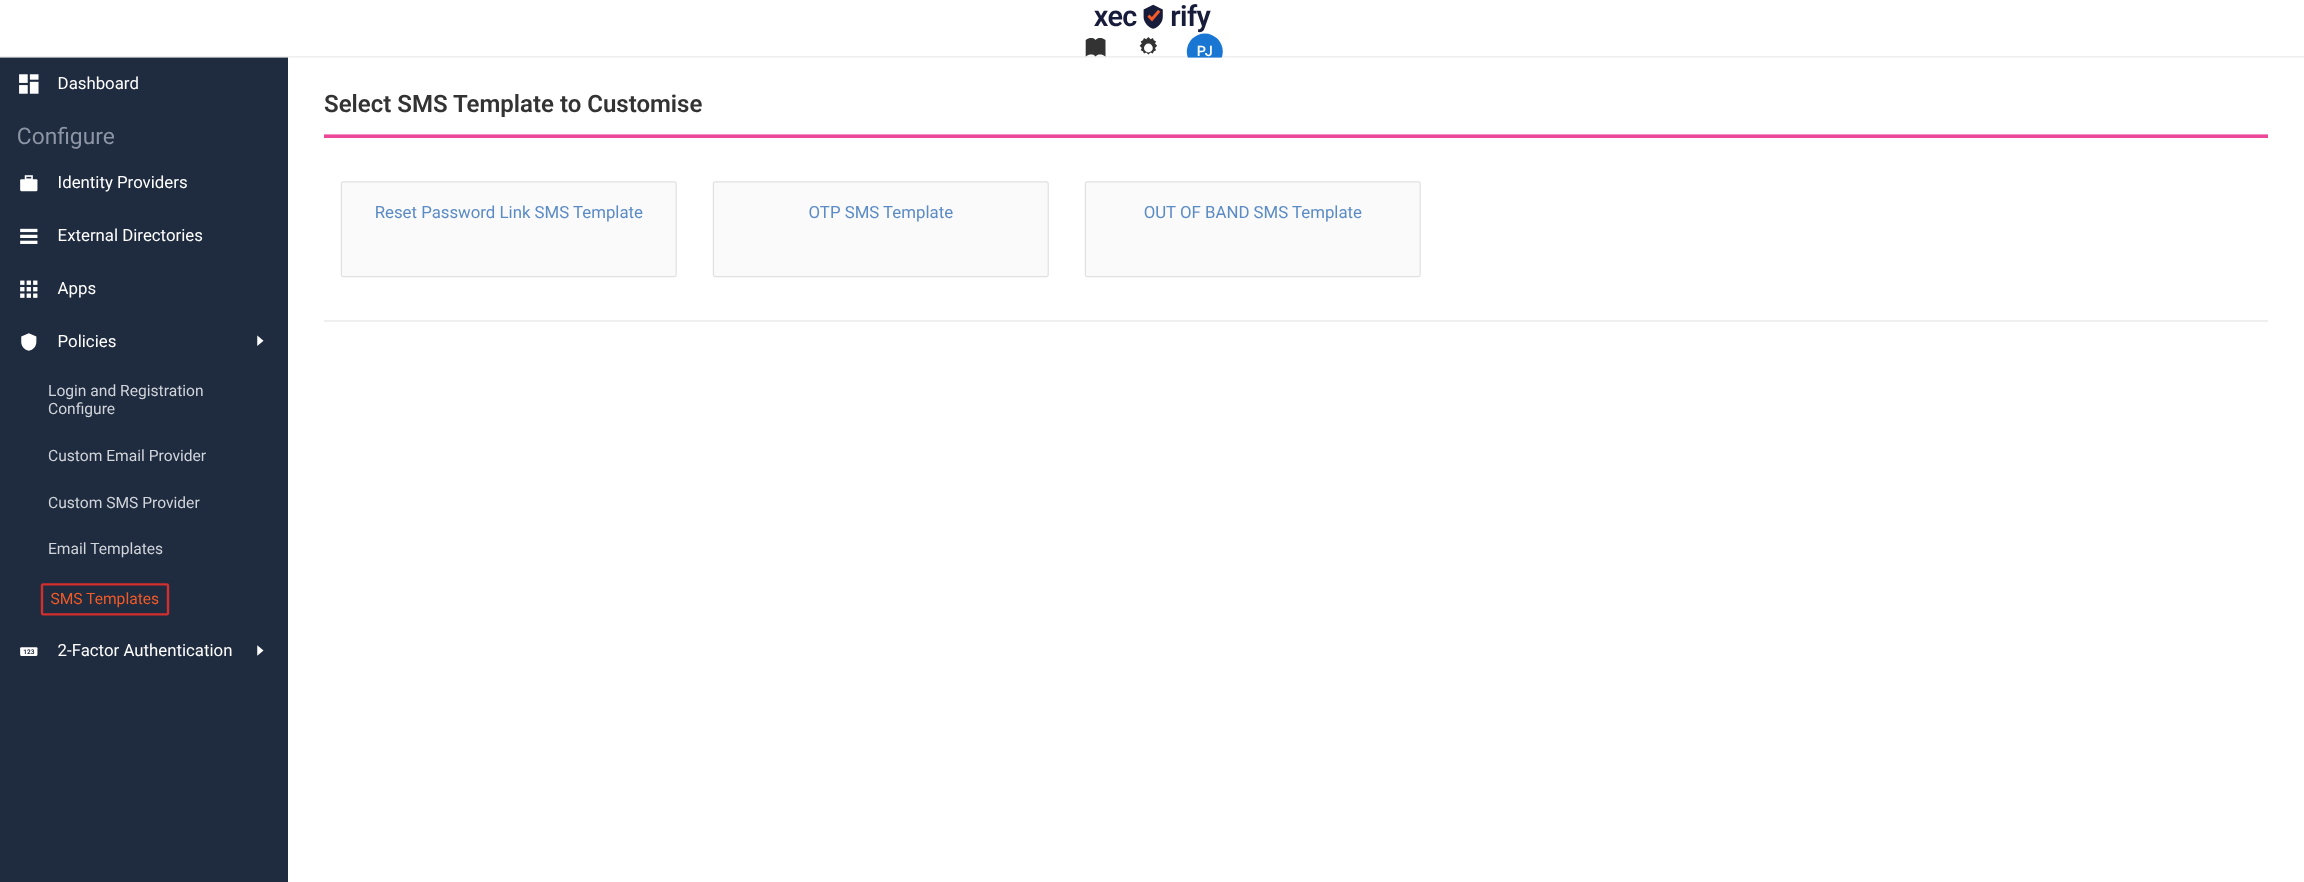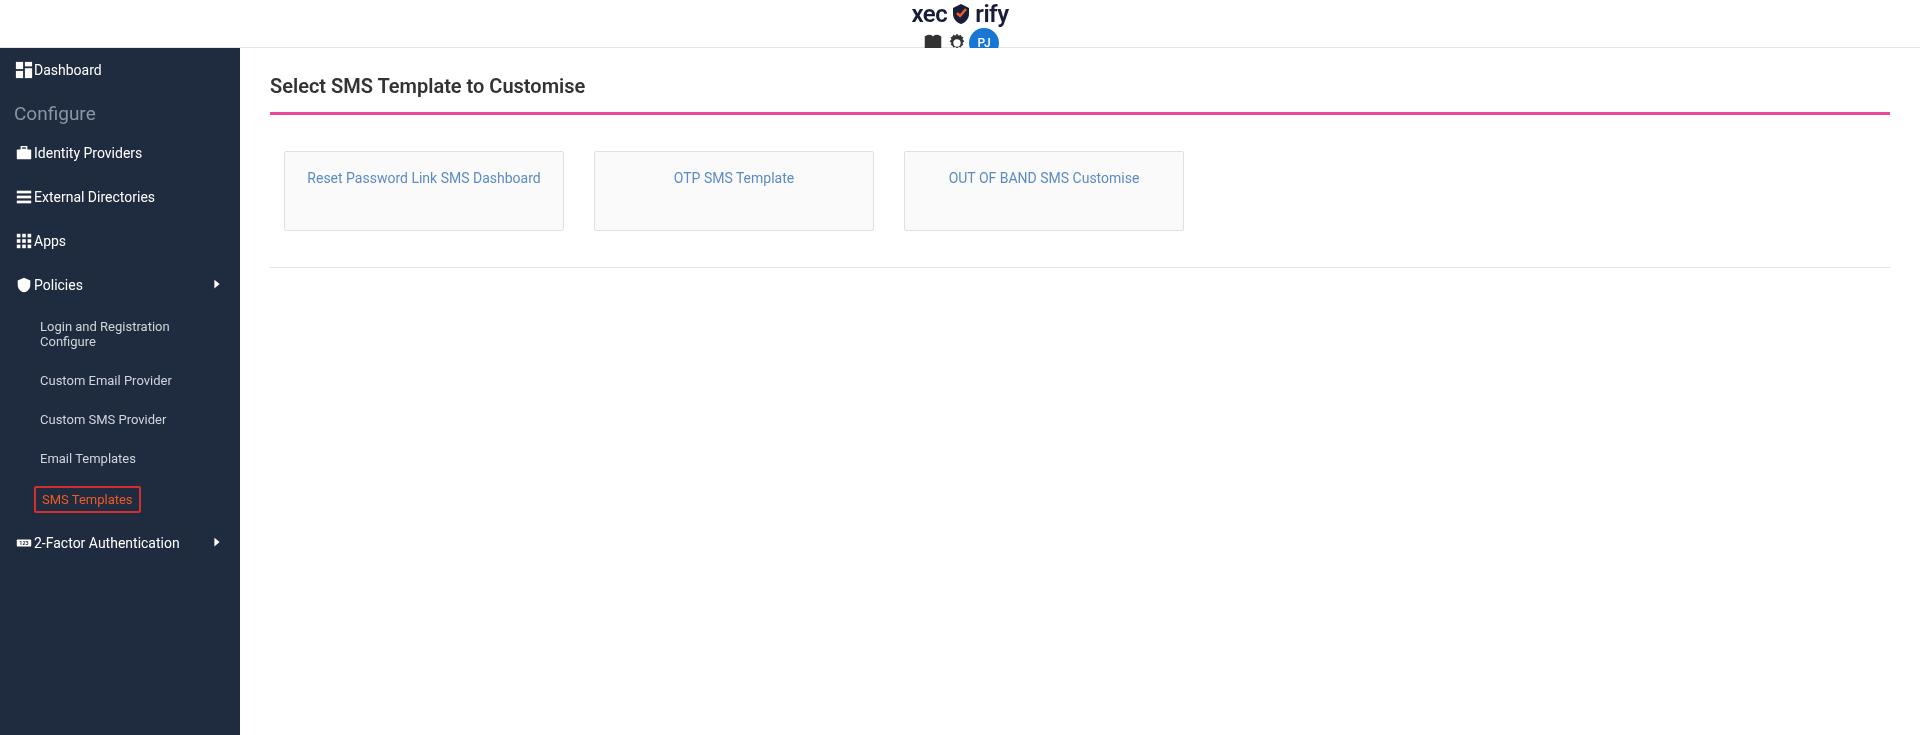--- a/index.html
+++ b/index.html
@@ -34,21 +34,21 @@
     }
     .logo-icon {
       position: relative;
       display: inline-block;
       width: 24px;
       height: 24px;
       margin: 0 2px;
     }
     .header-actions {
       display: flex;
-      align-items: center;
+      gap: 20px;
     }
     .icon-btn {
       width: 24px;
       height: 24px;
       display: flex;
       align-items: center;
       justify-content: center;
       cursor: pointer;
       color: #333;
     }
@@ -82,20 +82,21 @@
     .sidebar::-webkit-scrollbar-thumb {
       background: #555;
     }
     .nav-item {
       display: flex;
       align-items: center;
       padding: 12px 14px;
       color: #fff;
       cursor: pointer;
       font-size: 14px;
+      gap: 14px;
       position: relative;
     }
     .nav-item.active {
       background: #1a2433;
       font-weight: 600;
     }
     .nav-item.active::before {
       content: '';
       position: absolute;
       left: 0;
@@ -309,23 +310,23 @@
       </span>
     </div>
 
   </div>
 
   <div class="content">
     <h1 class="page-title">Select SMS Template to Customise</h1>
 
     <div class="cards-container">
       <div class="template-card">
-        <span>Reset Password Link SMS Dashboard</span>
+        <span>Reset Password Link SMS Template</span>
       </div>
       <div class="template-card">
         <span>OTP SMS Template</span>
       </div>
       <div class="template-card">
-        <span>OUT OF BAND SMS Customise</span>
+        <span>OUT OF BAND SMS Template</span>
       </div>
     </div>
   </div>
 </div>
 
 </body></html>

